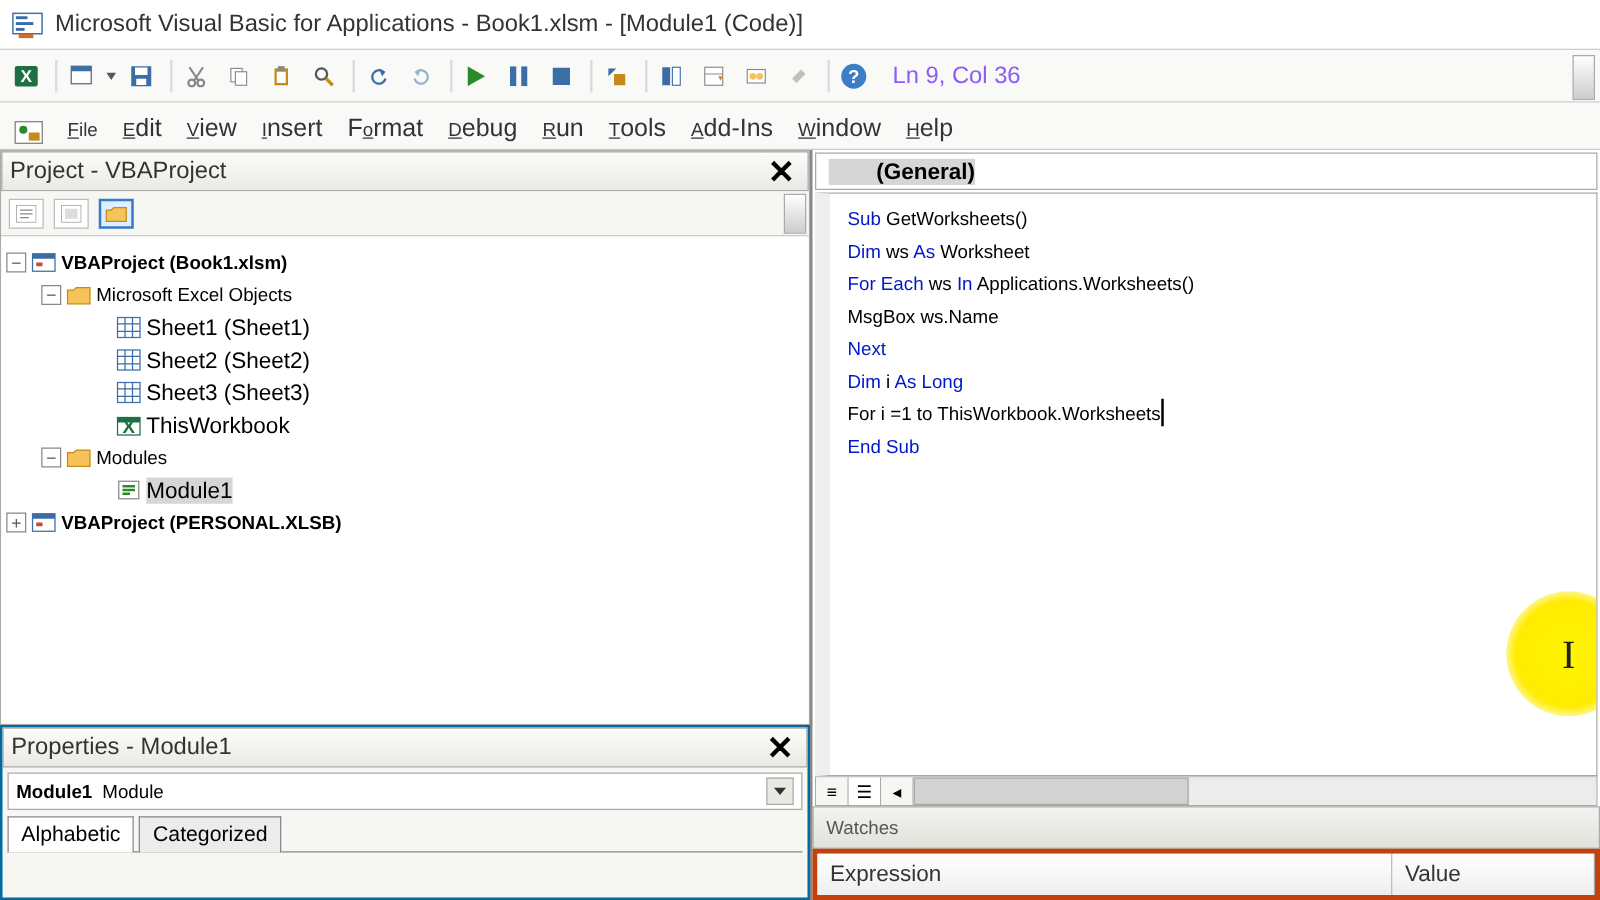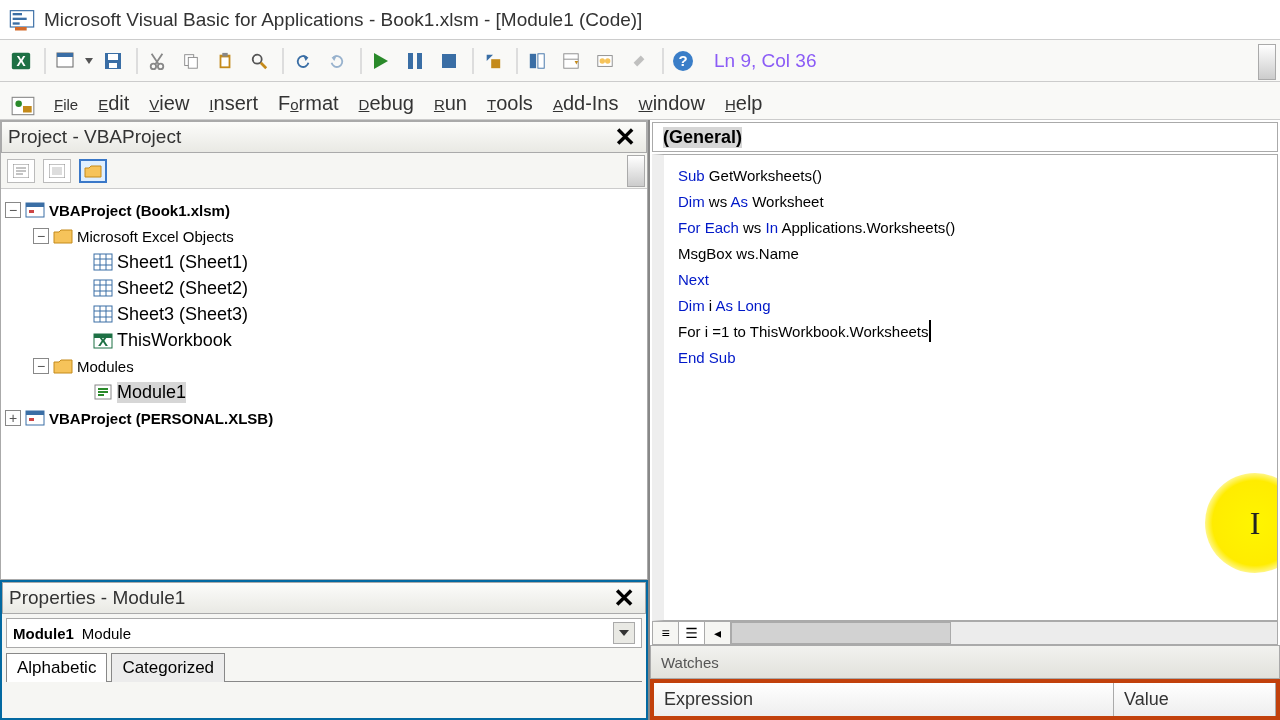--- a/index.html
+++ b/index.html
@@ -56,21 +56,21 @@
 .props-sel { display: flex; align-items: center; border: 1px solid #aaa; background: #fff; height: 30px; margin: 4px; padding: 0 6px; font-size: 17px; }
 .props-sel .pname { font-weight: bold; margin-right: 8px; }
 .props-sel .pdrop { margin-left: auto; width: 22px; height: 22px; background: #e9e9e4; border: 1px solid #aaa; display: flex; align-items: center; justify-content: center; cursor: pointer; }
 .tabs { display: flex; border-bottom: 1px solid #888; margin: 0 4px; }
 .tab { border: 1px solid #888; border-bottom: none; background: #fff; padding: 4px 10px; font-size: 17px; margin-right: 4px; cursor: pointer; position: relative; top: 1px; }
 .tab.inactive { background: #ececec; }
 .tab.active { background: #fff; }
 
 
 .code-hd { border: 1px solid #aaa; background: #fff; height: 30px; display: flex; align-items: center; padding: 0 10px; margin: 2px; }
-.code-hd .sel { font-size: 18px; font-weight: bold; }
+.code-hd .sel { font-size: 18px; font-weight: bold; padding-left: 38px; }
 .code-area { flex: 1; background: #fff; border: 1px solid #aaa; margin: 0 2px; padding: 8px 0 8px 14px; font-family: Consolas, "Courier New", monospace; font-size: 20px; line-height: 26px; position: relative; border-left: 12px solid #eee; overflow: hidden; }
 .code-area .cline span.k { color: #0018c8; }
 .cursor { display: inline-block; width: 2px; height: 22px; background: #000; vertical-align: middle; position: relative; top: -2px; }
 .highlight { position: absolute; width: 100px; height: 100px; border-radius: 50%; background: radial-gradient(#fff500 0%, #ffec00 60%, rgba(255,236,0,0) 80%); right: -28px; top: 318px; pointer-events: none; display: flex; align-items: center; justify-content: center; }
 .highlight .ibeam { font-family: serif; font-size: 32px; color: #222; }
 
 .codeview-btns { display: flex; height: 24px; border: 1px solid #aaa; margin: 0 2px; }
 .cvbtn { width: 26px; border-right: 1px solid #aaa; display: flex; align-items: center; justify-content: center; cursor: pointer; background: #f6f6f3; font-size: 14px; }
 .cvbtn.active { background: #fff; }
 .hscroll { flex: 1; background: #ececec; }

